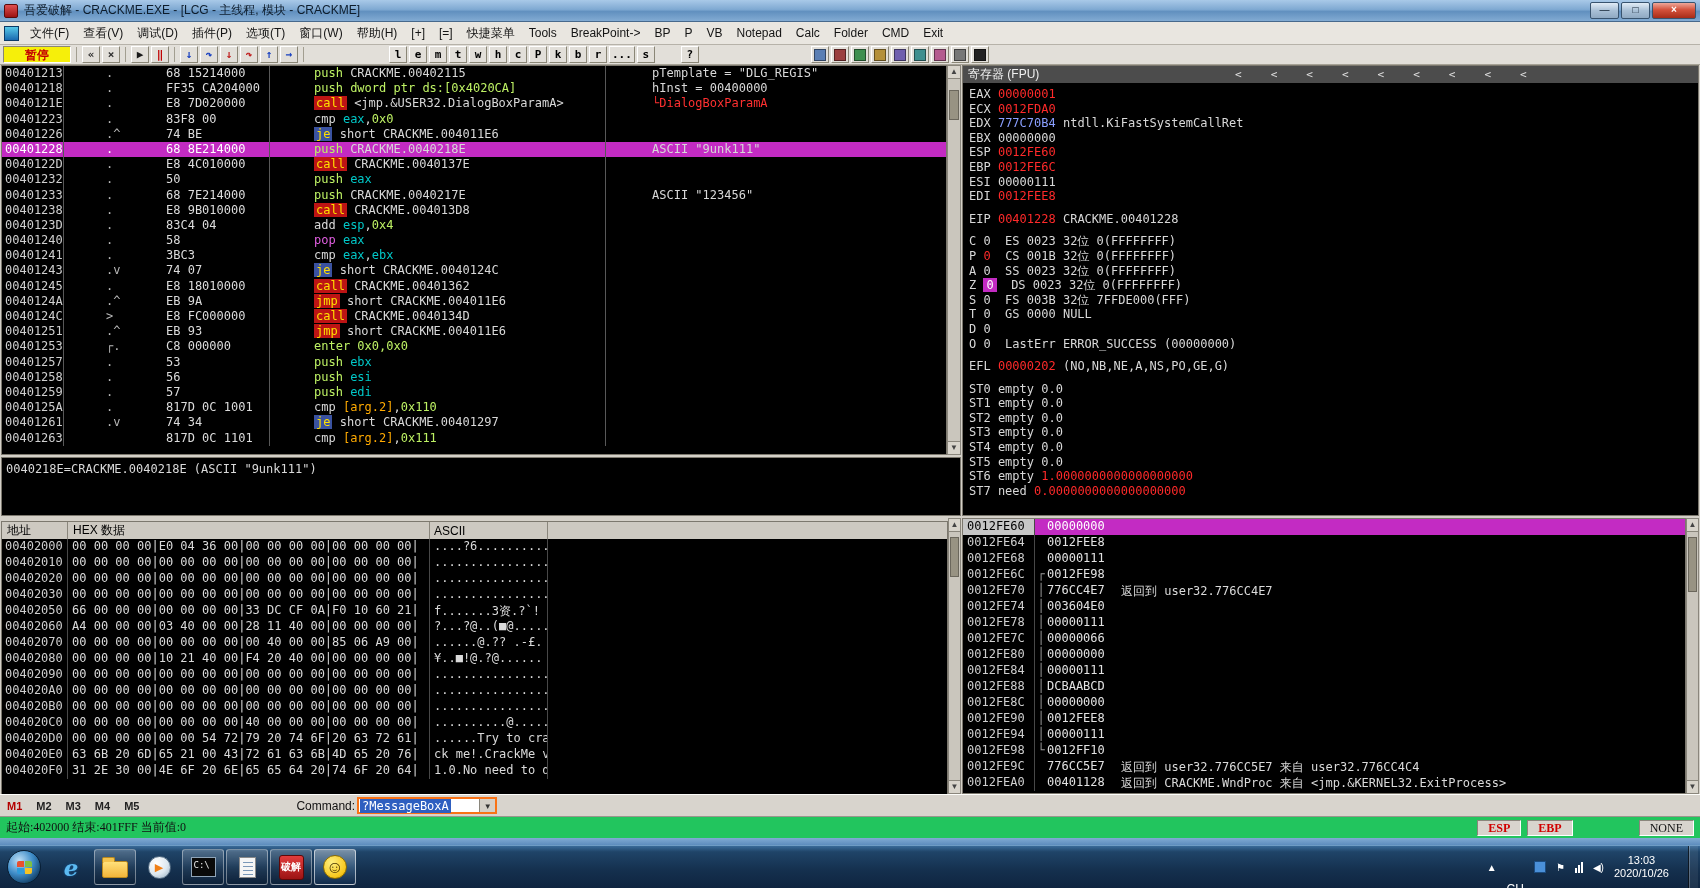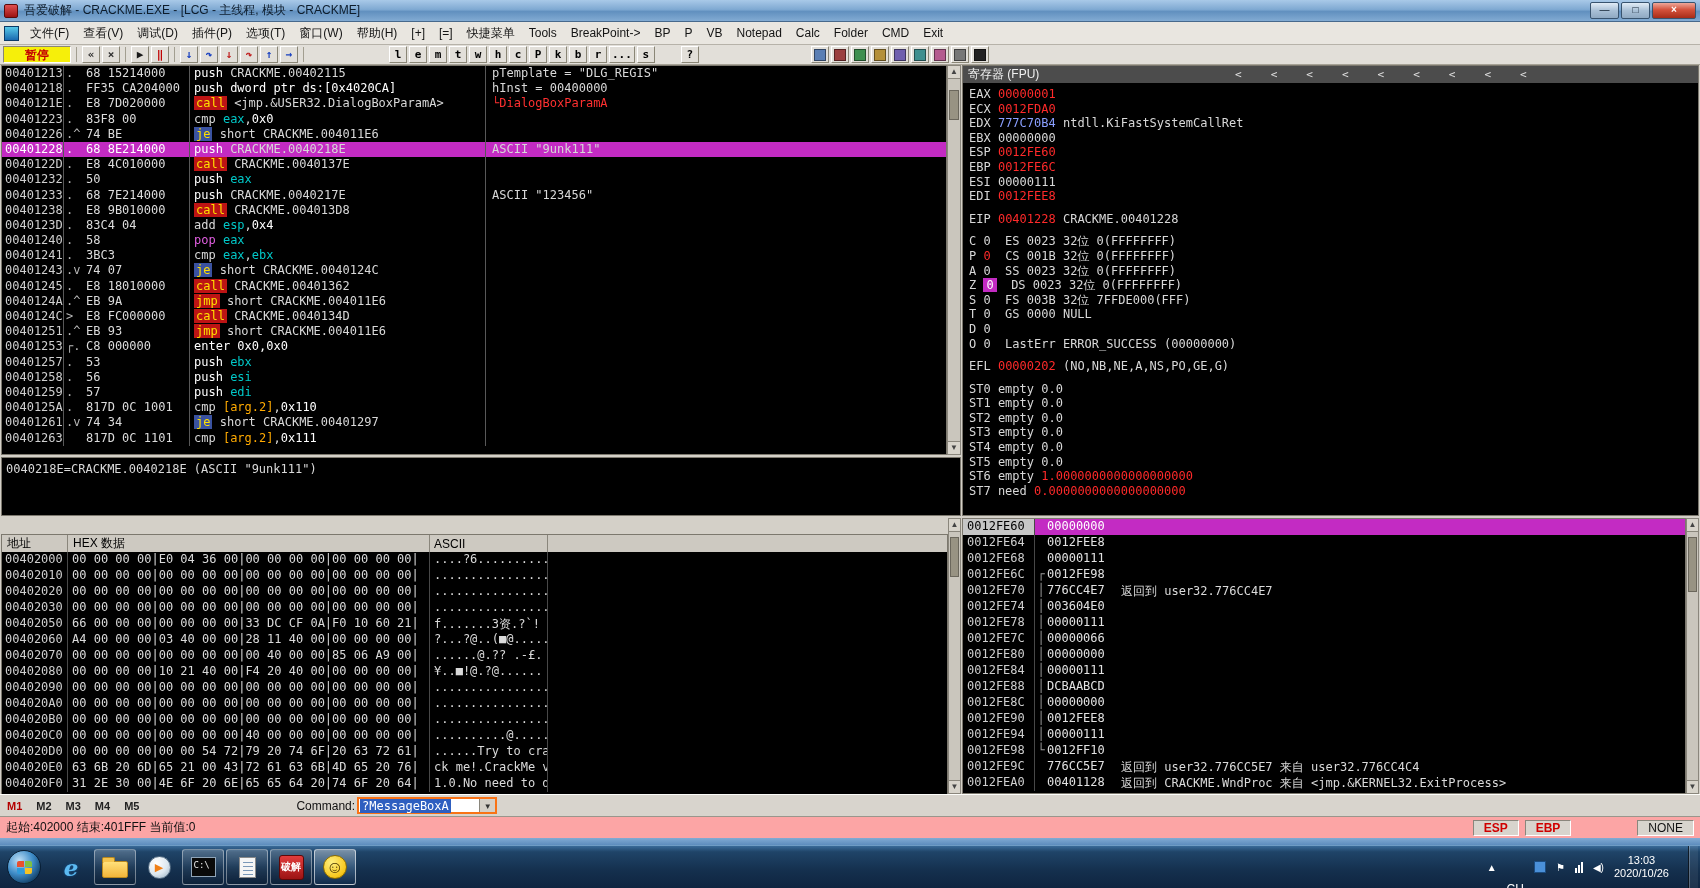--- a/index.html
+++ b/index.html
@@ -26,29 +26,29 @@
   .tbtn{min-width:18px;height:17px;border:1px solid;border-color:#fff #8a8676 #8a8676 #fff;background:#e2dfd9;font:bold 11px "DejaVu Sans Mono",monospace;display:flex;align-items:center;justify-content:center;padding:0 2px;}
   .tsep{width:1px;height:15px;background:#a29e90;margin:0 3px;}
   .plug{padding:1px;}
   .plug span{display:block;width:12px;height:12px;border:1px solid rgba(0,0,0,.45);}
 
   
   .pane{position:absolute;background:#000;border:1px solid #7c786e;overflow:hidden;}
 
   
   #disasm{left:1px;top:65px;width:946px;height:390px;}
-  .drow{display:flex;height:15.2px;line-height:15.2px;font:12px "DejaVu Sans Mono",monospace;white-space:pre;}
+  .drow{display:flex;height:15.2px;line-height:15.2px;font:12px "DejaVu Sans Mono",monospace;white-space:pre;gap:40px;}
   .da{width:62px;padding-left:3px;color:#d0d0d0;border-right:1px solid #585858;flex:none;}
   .dm{width:22px;padding-left:2px;color:#b8b8b8;flex:none;}
   .db{width:104px;color:#dcdcdc;border-right:1px solid #585858;flex:none;}
   .di{width:296px;padding-left:4px;border-right:1px solid #585858;flex:none;overflow:hidden;}
   .dc{flex:1;padding-left:6px;overflow:hidden;}
   .drow.hl{background:#c32bc3;}
   .drow.hl .da,.drow.hl .dm,.drow.hl .db{color:#fff;}
-  .tk-w{color:#d8d8d8}.tk-y{color:#ffffff}.tk-c{color:#00c8c8}.tk-o{color:#ffaa00}.tk-p{color:#e25fe2}
+  .tk-w{color:#d8d8d8}.tk-y{color:#bef264}.tk-c{color:#00c8c8}.tk-o{color:#ffaa00}.tk-p{color:#e25fe2}
   .tk-r{color:#ff2a2a}.tk-b{color:#8a9fff}
   .tk-kc,.tk-kj{background:#bd1414;color:#ffe000;padding:0 2px;}
   .tk-ke{background:#3a52a0;color:#ffe000;padding:0 2px;}
   .tk-zm{background:#c32bc3;color:#fff;padding:0 3px;}
   .cw{color:#d8d8d8}.cr{color:#ff3030}
 
   
   .sb{position:absolute;background:#cac6bd;border:1px solid #8a867c;}
   .sb .arr{position:absolute;left:0;right:0;height:13px;background:#d8d4cb;border-bottom:1px solid #8a867c;font-size:8px;text-align:center;line-height:12px;color:#444;}
   .sb .arr.down{bottom:0;border-bottom:none;border-top:1px solid #8a867c;}
@@ -63,21 +63,21 @@
   .chev{position:absolute;left:272px;top:0;height:100%;display:flex;align-items:center;gap:29px;color:#e2e2e2;font:11px "DejaVu Sans Mono",monospace;}
   .rbody{padding:4px 0 0 6px;}
   .rline{font:12px "DejaVu Sans Mono",monospace;height:14.6px;line-height:14.6px;white-space:pre;}
   .rgap{height:8px;}
 
   
   #infopane{left:1px;top:457px;width:960px;height:59px;}
   .iline{font:12px "DejaVu Sans Mono",monospace;color:#dadada;padding:4px 4px;white-space:pre;}
 
   
-  #dump{left:1px;top:534px;width:947px;height:276px;}
+  #dump{left:1px;top:521px;width:947px;height:276px;}
   .dumphead{height:17px;background:#cdc9c1;display:flex;align-items:center;font-size:12px;color:#000;}
   .dh-a{width:66px;padding-left:5px;border-right:1px solid #8a867c;height:100%;display:flex;align-items:center;}
   .dh-h{width:362px;padding-left:5px;border-right:1px solid #8a867c;height:100%;display:flex;align-items:center;}
   .dh-t{width:118px;padding-left:4px;border-right:1px solid #8a867c;height:100%;display:flex;align-items:center;}
   .hrow{display:flex;height:16px;line-height:16px;font:12px "DejaVu Sans Mono",monospace;white-space:pre;}
   .ha{width:66px;padding-left:3px;color:#cfcfcf;border-right:1px solid #484848;flex:none;}
   .hh{width:362px;padding-left:4px;color:#dadada;border-right:1px solid #484848;flex:none;}
   .ht{width:118px;padding-left:4px;color:#dadada;border-right:1px solid #484848;flex:none;overflow:hidden;}
 
   
@@ -94,21 +94,21 @@
   
   #cmdbar{position:absolute;left:0;top:794px;width:1700px;height:22px;background:#d8d4cd;border-top:1px solid #fdfdfa;display:flex;align-items:center;}
   .mbtn{font-size:11px;font-weight:bold;color:#222;padding:0 7px;}
   .mbtn.first{color:#b40000;}
   .cmdlabel{font-size:12px;color:#111;margin-left:150px;}
   .combo{margin-left:2px;width:140px;height:17px;background:#fff;border:2px solid #f97316;display:flex;align-items:center;position:relative;}
   .combo .sel{background:#2e5fc0;color:#fff;font:12px "DejaVu Sans Mono",monospace;padding:0 2px;margin-left:1px;white-space:nowrap;}
   .combo .drop{position:absolute;right:0;top:0;width:16px;height:100%;background:#d4d0c8;border-left:1px solid #8a867c;font-size:8px;text-align:center;line-height:15px;color:#333;}
 
   
-  #statusbar{position:absolute;left:0;top:816px;width:1700px;height:22px;background:#fca5a5;border-top:1px solid #9a968c;display:flex;align-items:center;font-size:12px;color:#111;}
+  #statusbar{position:absolute;left:0;top:816px;width:1700px;height:22px;background:#22c55e;border-top:1px solid #9a968c;display:flex;align-items:center;font-size:12px;color:#111;font-family:Liberation Serif, serif;}
   .sbleft{margin-left:6px;}
   .sbcells{margin-left:auto;display:flex;gap:6px;margin-right:6px;align-items:center;}
   .sbcell{border:1px solid;border-color:#8a867c #fff #fff #8a867c;padding:0 10px;height:16px;line-height:15px;background:#d8d4cd;}
   .sbcell.red{color:#d00000;font-weight:bold;}
   .sbgap{width:54px;}
   #framebottom{position:absolute;left:0;top:838px;width:1700px;height:7px;background:linear-gradient(#82abd3,#5d8cbd);}
 
   
   #taskbar{position:absolute;left:0;top:845px;width:1700px;height:43px;background:linear-gradient(#3a6b99 0%,#1f4468 14%,#142f4d 60%,#0f2540 100%);border-top:1px solid #6f9cc4;display:flex;align-items:center;}
   .orb{width:34px;height:34px;border-radius:50%;margin:0 8px 0 7px;background:radial-gradient(circle at 35% 30%,#bfe0f6,#3e8cc8 45%,#0f3a60 82%);border:1px solid #081f35;display:flex;align-items:center;justify-content:center;flex:none;}

